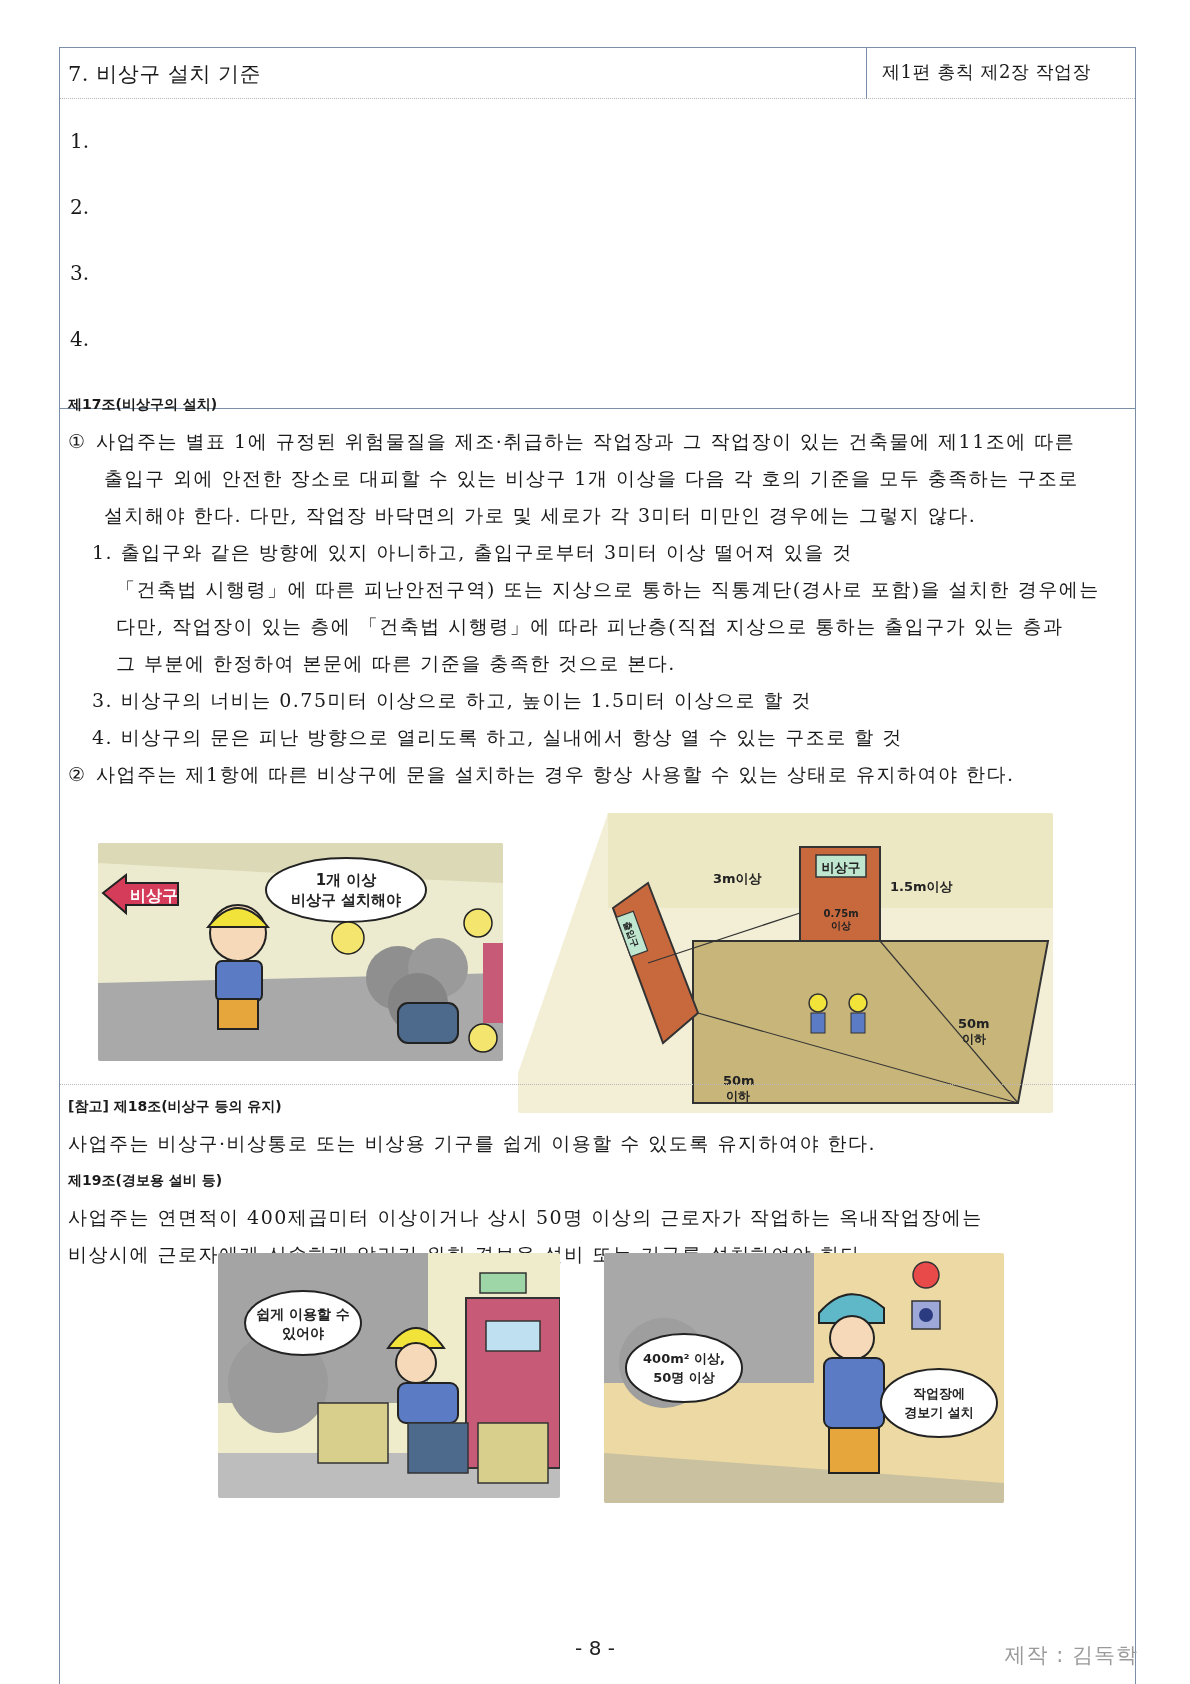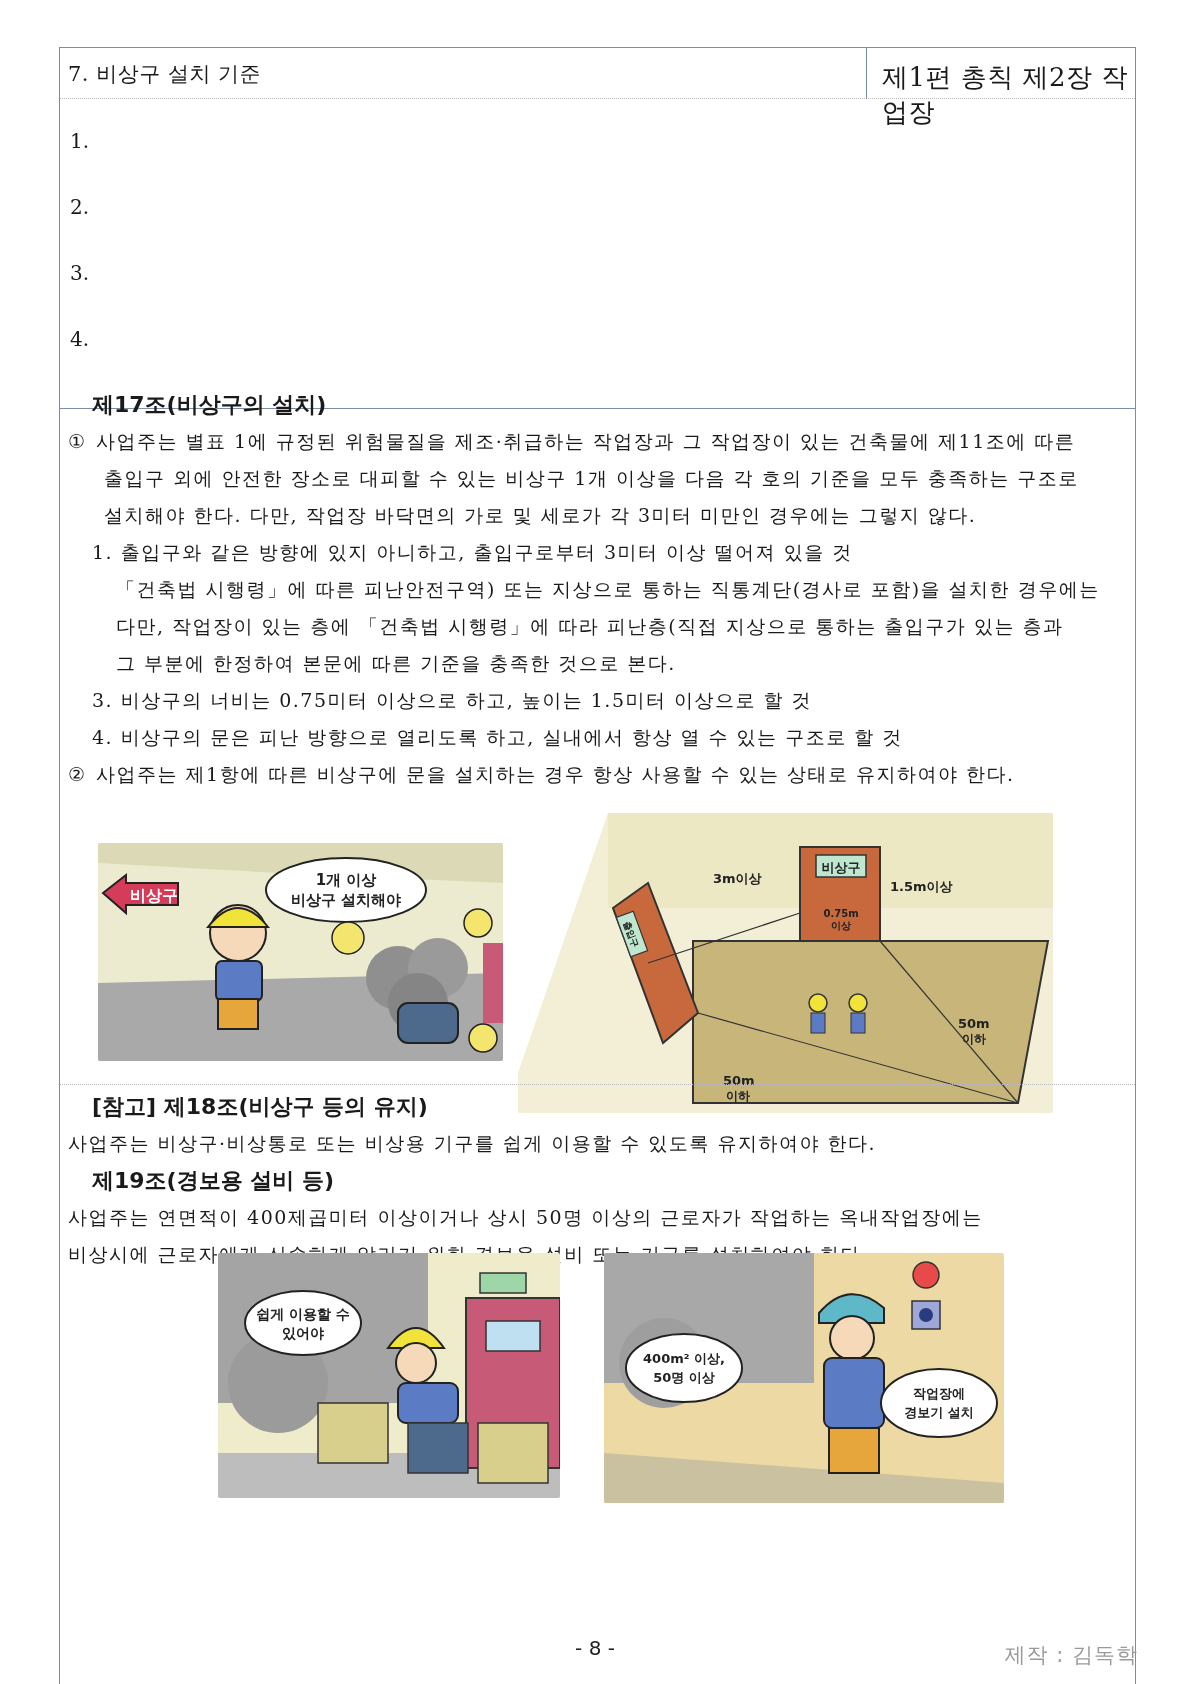--- a/index.html
+++ b/index.html
@@ -4,27 +4,27 @@
   <style>
     * { box-sizing: border-box; margin: 0; padding: 0; }
     html, body { width: 1190px; height: 1684px; background: #ffffff; }
     body { position: relative; font-family: "DejaVu Serif", "Liberation Serif", serif; color: #1a1a1a; overflow: hidden; }
 
     .frame { position: absolute; left: 59px; top: 47px; width: 1077px; height: 1647px; border: 1.5px solid #7a8ea8; text-decoration: underline; }
 
     .header-row { position: absolute; left: 0; top: 0; width: 100%; height: 51px; border-bottom: 1px dotted #b8b8b8; }
     .header-title { position: absolute; left: 8px; top: 12px; font-size: 21px; letter-spacing: 0.5px; }
     .header-divider { position: absolute; left: 806px; top: 0; width: 1px; height: 51px; background: #7a8ea8; }
-    .header-chapter { position: absolute; left: 822px; top: 12px; font-size: 26px; letter-spacing: 0.5px; }
+    .header-chapter { position: absolute; left: 822px; top: 12px; font-size: 18px; letter-spacing: 0.5px; }
 
     .blank-list { position: absolute; left: 0; top: 51px; width: 100%; height: 310px; border-bottom: 1.5px solid #7a8ea8; }
     .blank-item { position: absolute; left: 10px; font-size: 20px; }
 
     .article { position: absolute; left: 8px; width: 1060px; font-size: 19px; line-height: 37px; letter-spacing: 1.5px; }
-    .article-title { font-weight: bold; font-family: "DejaVu Sans", "Liberation Sans", sans-serif; letter-spacing: 0; font-size: 22px; margin-left: 24px; }
+    .article-title { font-weight: bold; font-family: "DejaVu Sans", "Liberation Sans", sans-serif; letter-spacing: 0; font-size: 14px; }
     .para { display: block; }
     .indent1 { padding-left: 36px; }
     .indent-item { padding-left: 24px; }
     .indent-item-cont { padding-left: 48px; }
     .circle-num { display: inline-block; width: 28px; }
     .illus { position: absolute; border-radius: 2px; overflow: hidden; }
 
     .section-divider { position: absolute; left: 0; width: 100%; height: 0; border-top: 1px dotted #b8b8b8; }
 
     .footer-page { position: absolute; left: 0; width: 1190px; top: 1636px; text-align: center; font-family: "DejaVu Sans", "Liberation Sans", sans-serif; font-size: 20px; color: #222; }

